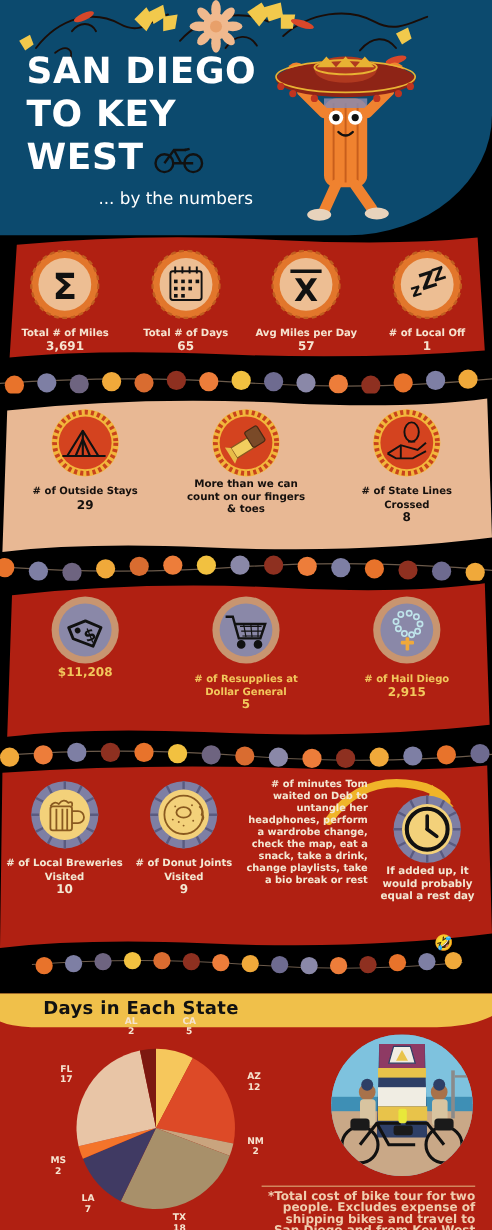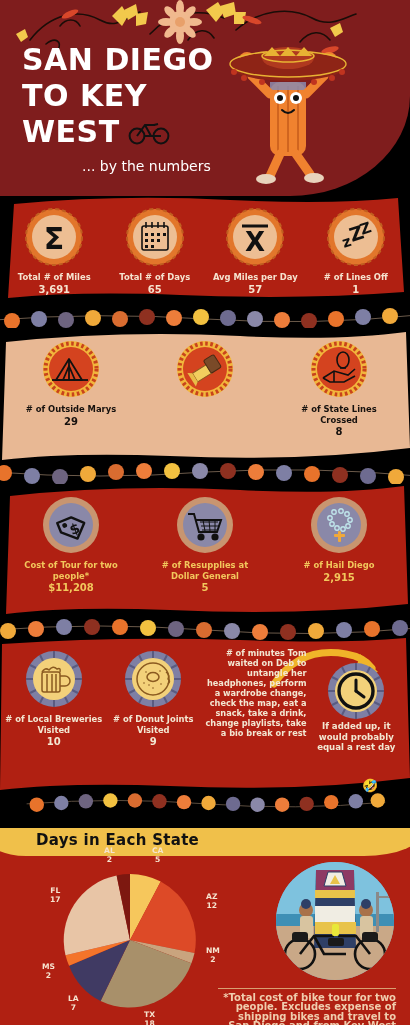--- a/index.html
+++ b/index.html
@@ -8,21 +8,21 @@
     background: #000000;
     font-family: "DejaVu Sans", sans-serif;
     overflow: hidden;
     position: relative;
   }
   .infographic { position: relative; width: 410px; height: 1025px; background:#000; overflow:hidden; }
 
   
   .header {
     position: absolute; left: 0; top: 0; width: 410px; height: 196px;
-    background: #7f1d1d;
+    background: #0c4a6e;
     border-bottom-right-radius: 120px 100px;
     overflow: hidden;
   }
   .hdr-deco { position:absolute; left:0; top:0; width:410px; height:62px; pointer-events:none; }
   .title-block { position: absolute; left: 22px; top: 42px; }
   .title-line {
     color: #ffffff; font-weight: 800; font-size: 30px; letter-spacing: 0.5px;
     line-height: 36px; text-transform: uppercase;
     font-family: "DejaVu Sans", sans-serif;
   }
@@ -256,21 +256,21 @@
         <div class="badge">
           <svg viewBox="0 0 58 58">
               <circle cx="29" cy="29" r="28" fill="#E2762B"></circle>
           <circle cx="29" cy="29" r="28" fill="none" stroke="#C05E20" stroke-width="2" stroke-dasharray="4 3"></circle>
           <circle cx="29" cy="29" r="22" fill="#EDBE93"></circle>
           <text x="17" y="40" font-size="15" font-weight="800" fill="#111" font-family="DejaVu Sans" transform="rotate(-18 17 40)">z</text>
           <text x="25" y="34" font-size="19" font-weight="800" fill="#111" font-family="DejaVu Sans" transform="rotate(-18 25 34)">Z</text>
           <text x="35" y="27" font-size="15" font-weight="800" fill="#111" font-family="DejaVu Sans" transform="rotate(-18 35 27)">Z</text>
             </svg>
         </div>
-        <div class="cell-label"># of Lines Off</div>
+        <div class="cell-label"># of Local Off</div>
         <div class="cell-value">1</div>
       </div>
     </div>
   </div>
 
   <svg class="dotstring" style="top:306px;" viewBox="0 0 424 22">
     <path d="M0 14 Q106 6 212 13 Q318 20 424 9" stroke="#6b5a4a" stroke-width="1" fill="none"></path>
     <circle cx="18" cy="15" r="8" fill="#E8732B"></circle>
       <circle cx="45" cy="13" r="8" fill="#7E7FA4"></circle>
     <circle cx="72" cy="14" r="8" fill="#6E6480"></circle>
@@ -301,36 +301,37 @@
           <circle cx="29" cy="29" r="22" fill="#D4431F"></circle>
           <g stroke="#111" stroke-width="1.8" fill="none" stroke-linejoin="round">
           <path d="M14 40 L27 19 L40 40 Z"></path>
                 <path d="M27 19 L27 40"></path>
           <path d="M21 40 L27 26 L33 40"></path>
                 <path d="M40 40 L46 40"></path>
                 <path d="M14 40 L10 40"></path>
               </g>
             </svg>
         </div>
-        <div class="cell-label"># of Outside Marys</div>
+        <div class="cell-label"># of Outside Stays</div>
         <div class="cell-value">29</div>
       </div>
       <div class="cell">
         <div class="badge">
           <svg viewBox="0 0 58 58">
               <circle cx="29" cy="29" r="28" fill="#F2B63C"></circle>
           <circle cx="29" cy="29" r="25.5" fill="none" stroke="#C8431C" stroke-width="4" stroke-dasharray="2.6 2.6"></circle>
           <circle cx="29" cy="29" r="22" fill="#D4431F"></circle>
           <g transform="rotate(-32 29 29)">
           <rect x="16" y="26" width="18" height="10" fill="#F2CE5E" stroke="#8A5A20" stroke-width="1"></rect>
           <rect x="32" y="21" width="12" height="15" rx="2" fill="#7A4A28" stroke="#4A2A14" stroke-width="1"></rect>
           <path d="M16 26 l-4 -3 l0 16 l4 -3 z" fill="#E8BC48"></path>
               </g>
             </svg>
         </div>
+        <div class="cell-note">More than we can count on our fingers &amp; toes</div>
       </div>
       <div class="cell">
         <div class="badge">
           <svg viewBox="0 0 58 58">
               <circle cx="29" cy="29" r="28" fill="#F2B63C"></circle>
           <circle cx="29" cy="29" r="25.5" fill="none" stroke="#C8431C" stroke-width="4" stroke-dasharray="2.6 2.6"></circle>
           <circle cx="29" cy="29" r="22" fill="#D4431F"></circle>
           <g stroke="#111" stroke-width="1.6" fill="none">
           <path d="M13 38 L24 31 L38 35 L45 29"></path>
                 <path d="M13 38 L20 42 L34 42 L45 36"></path>
@@ -375,21 +376,20 @@
           <svg viewBox="0 0 58 58">
               <circle cx="29" cy="29" r="28" fill="#C89570"></circle>
           <circle cx="29" cy="29" r="22" fill="#8A88A8"></circle>
           <g transform="rotate(-22 29 29)">
                 <path d="M17 22 L32 22 L42 32 L30 44 L17 32 Z" fill="none" stroke="#111" stroke-width="2.4" stroke-linejoin="round"></path>
           <circle cx="23" cy="27" r="2.4" fill="#111"></circle>
           <text x="31" y="39" font-size="14" font-weight="800" fill="#111" text-anchor="middle" font-family="DejaVu Sans">$</text>
               </g>
             </svg>
         </div>
-        <div class="cell-label">Cost of Tour for two people*</div>
         <div class="cell-value">$11,208</div>
       </div>
       <div class="cell">
         <div class="badge">
           <svg viewBox="0 0 58 58">
               <circle cx="29" cy="29" r="28" fill="#C89570"></circle>
           <circle cx="29" cy="29" r="22" fill="#8A88A8"></circle>
           <g stroke="#111" stroke-width="2" fill="none">
                 <path d="M12 18 L18 18 L23 36 L41 36 L45 24 L20 24"></path>
           <circle cx="25" cy="41" r="2.6" fill="#111"></circle>

